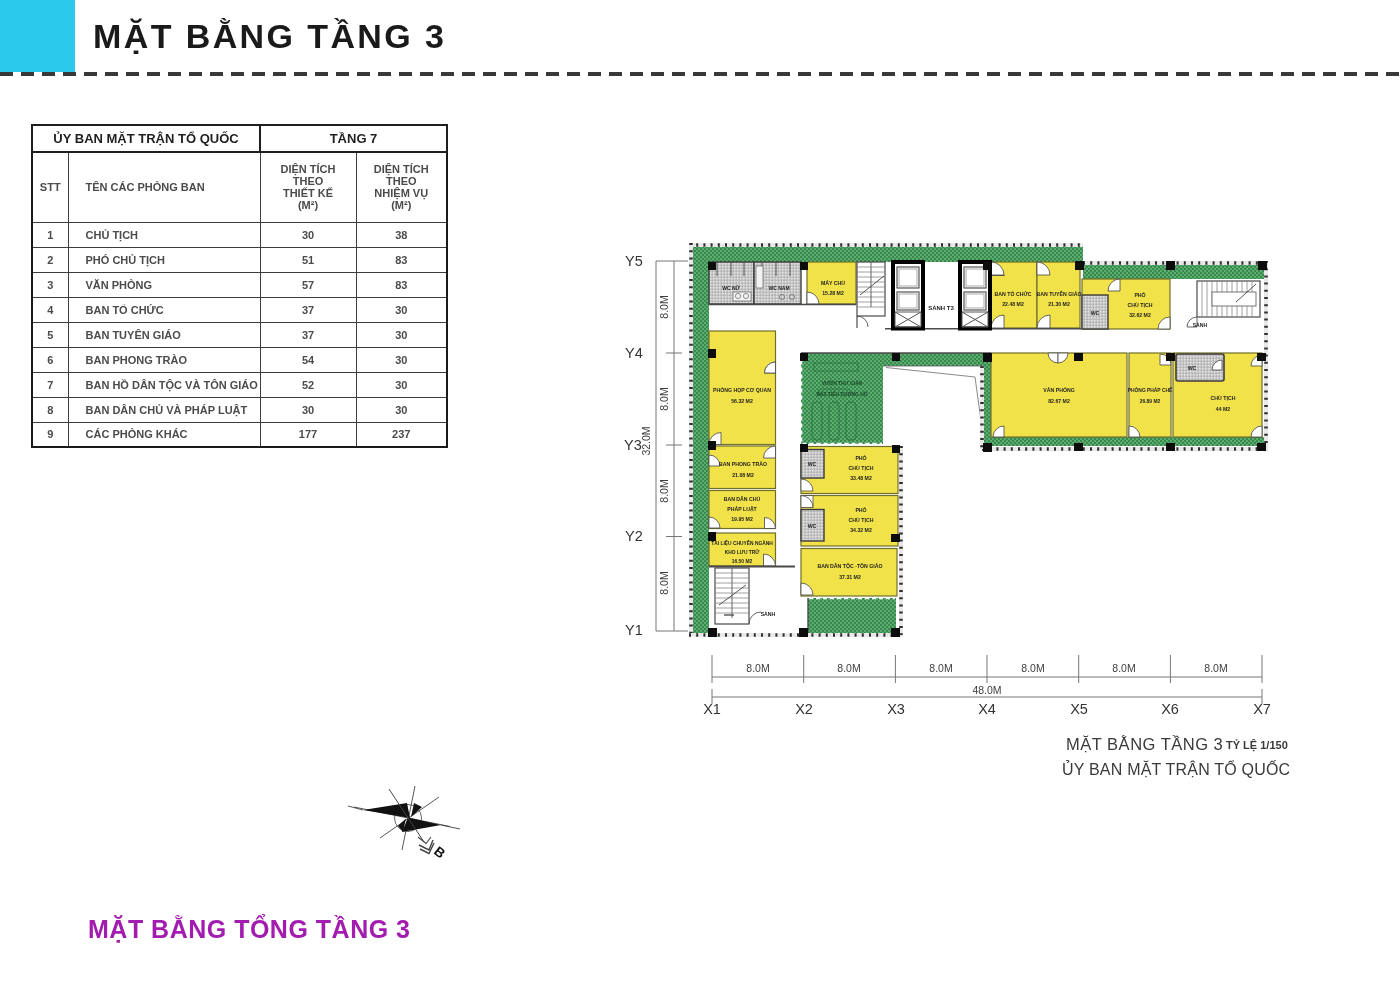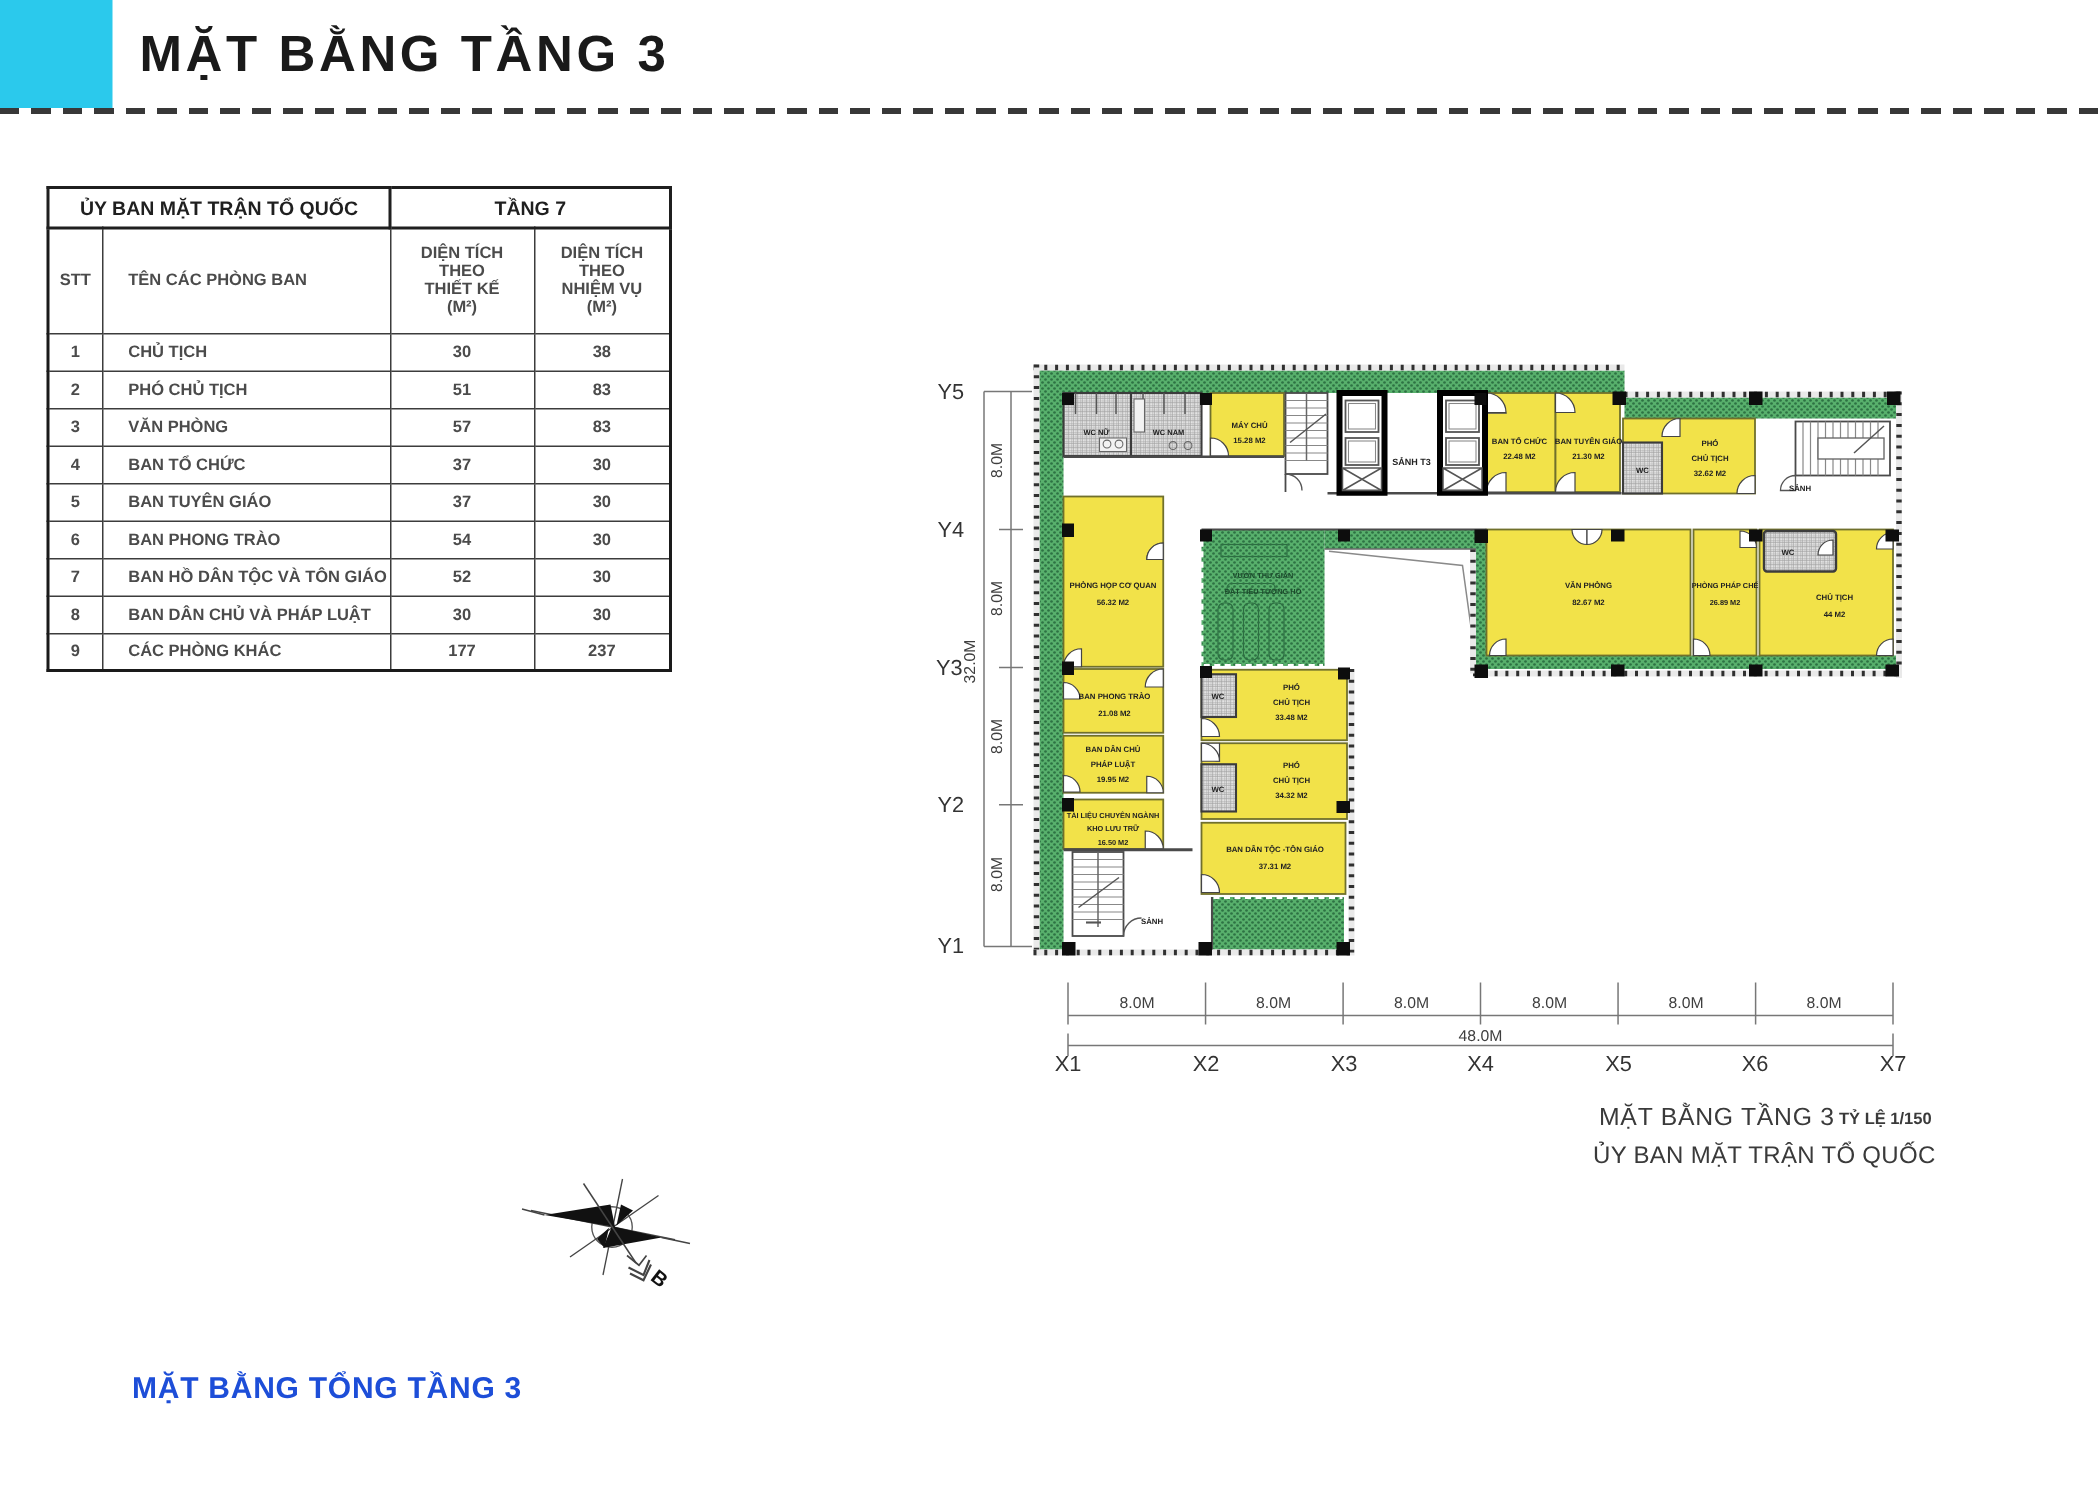--- a/index.html
+++ b/index.html
@@ -3,22 +3,22 @@
 <meta charset="utf-8">
 <style>
   html,body{margin:0;padding:0;}
   body{width:1400px;height:990px;position:relative;background:#fff;overflow:hidden;
        font-family:"Liberation Sans", sans-serif;}
   #cyanblock{position:absolute;left:0;top:0;width:75px;height:72px;background:#2bc9ec;}
   #maintitle{position:absolute;left:93px;top:17px;font-size:34px;font-weight:bold;
        color:#1a1a1a;letter-spacing:2.4px;}
   #dashline{position:absolute;left:0;top:72px;width:1400px;height:3.6px;
        background:repeating-linear-gradient(90deg,#383838 0 13px,rgba(0,0,0,0) 13px 21px);}
-  #bottomtitle{position:absolute;left:88px;top:915px;font-size:20px;font-weight:bold;
-       color:#1d4ed8;letter-spacing:0.5px;}
+  #bottomtitle{position:absolute;left:88px;top:915px;font-size:25px;font-weight:bold;
+       color:#a21caf;letter-spacing:0.5px;}
   table.areas{position:absolute;left:31px;top:124px;border-collapse:collapse;
        table-layout:fixed;width:415px;color:#4b4b4b;border:2.5px solid #1a1a1a;}
   table.areas td{border:1px solid #3c3c3c;text-align:center;padding:0;
        font-size:11px;overflow:hidden;white-space:nowrap;font-weight:bold;}
   table.areas td.nm{text-align:left;padding-left:17px;}
   table.areas td.hd{font-weight:bold;color:#1f1f1f;font-size:13px;}
   table.areas .outer{border:2px solid #1f1f1f;}
 </style>
 </head>
 <body>

